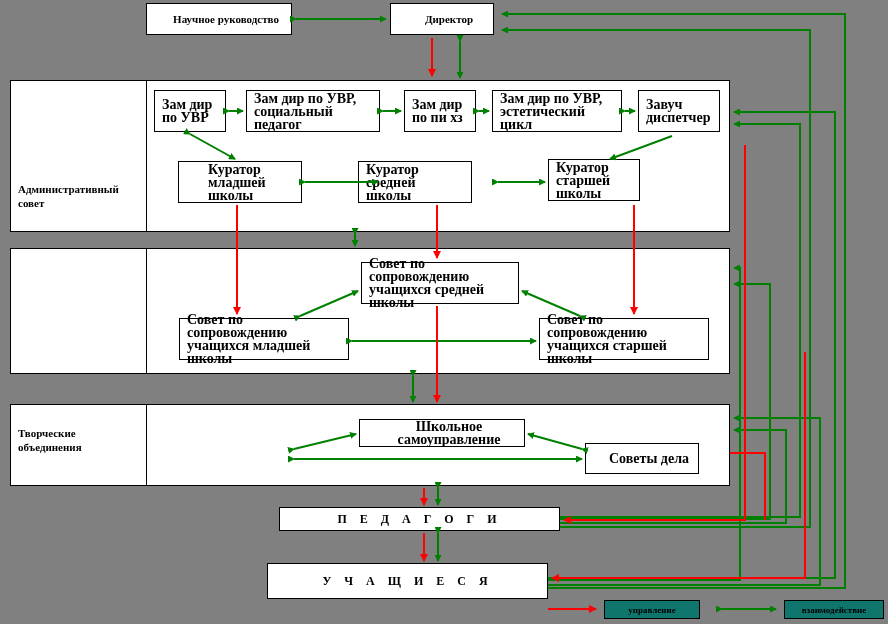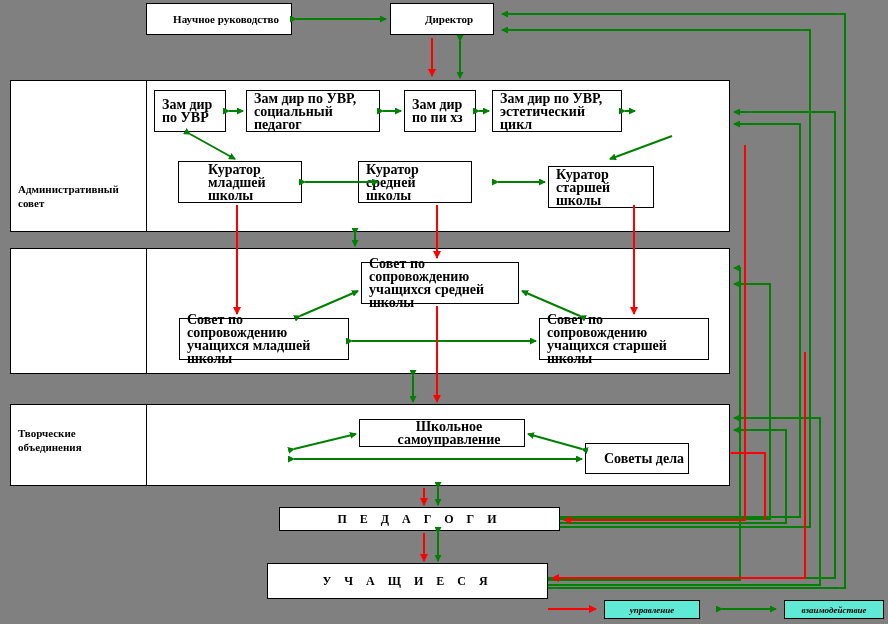--- a/index.html
+++ b/index.html
@@ -54,25 +54,25 @@
     box-sizing:border-box;
     display:flex;align-items:center;justify-content:center;
     font-weight:bold;
     font-size:12px;
     letter-spacing:5px;
     color:#000;
   }
 
   .legend-box{
     position:absolute;
-    background:#5eead4;
+    background:#0f766e;
     border:1px solid #000000;
     box-sizing:border-box;
     display:flex;align-items:center;justify-content:center;
-    font-weight:bold;font-size:9px;color:#000;font-style:italic;
+    font-weight:bold;font-size:9px;color:#000;
   }
 </style>
 </head>
 <body>
 
 <div id="stage">
 
   <div class="band" style="left:10px;top:80px;width:720px;height:152px;"></div>
   <div class="vsep" style="left:146px;top:80px;height:152px;"></div>
 
@@ -122,36 +122,42 @@
     </div>
   </div>
 
   <div class="node" style="left:492px;top:90px;width:130px;height:42px;">
     <div>
       <div>Зам дир по УВР,</div>
       <div>эстетический цикл</div>
     </div>
   </div>
 
+  <div class="node" style="left:638px;top:90px;width:82px;height:42px;">
+    <div>
+      <div>Завуч</div>
+      <div>диспетчер</div>
+    </div>
+  </div>
 
   <div class="node" style="left:178px;top:161px;width:124px;height:42px;padding-left:29px;">
     <div>
       <div>Куратор младшей</div>
       <div>школы</div>
     </div>
   </div>
 
   <div class="node" style="left:358px;top:161px;width:114px;height:42px;">
     <div>
       <div>Куратор средней</div>
       <div>школы</div>
     </div>
   </div>
 
-  <div class="node" style="left:548px;top:166px;width:106px;height:42px;">
+  <div class="node" style="left:548px;top:159px;width:92px;height:42px;">
     <div>
       <div>Куратор старшей</div>
       <div>школы</div>
     </div>
   </div>
 
   <div class="node" style="left:361px;top:262px;width:158px;height:42px;">
     <div>
       <div>Совет по сопровождению</div>
       <div>учащихся  средней школы</div>
@@ -170,21 +176,21 @@
       <div>Совет по сопровождению</div>
       <div>учащихся  старшей школы</div>
     </div>
   </div>
 
   <div class="node center" style="left:359px;top:419px;width:166px;height:28px;">
     <span>Школьное самоуправление</span>
   </div>
 
 
-  <div class="node center" style="left:585px;top:443px;width:104px;height:31px;">
+  <div class="node center" style="left:585px;top:443px;width:114px;height:31px;">
     <span>Советы дела</span>
   </div>
 
   <div class="wideband" style="left:279px;top:507px;width:281px;height:24px;">
     <span>П Е Д А Г О Г И</span>
   </div>
 
   <div class="wideband" style="left:267px;top:563px;width:281px;height:36px;">
     <span>У Ч А Щ И Е С Я</span>
   </div>

